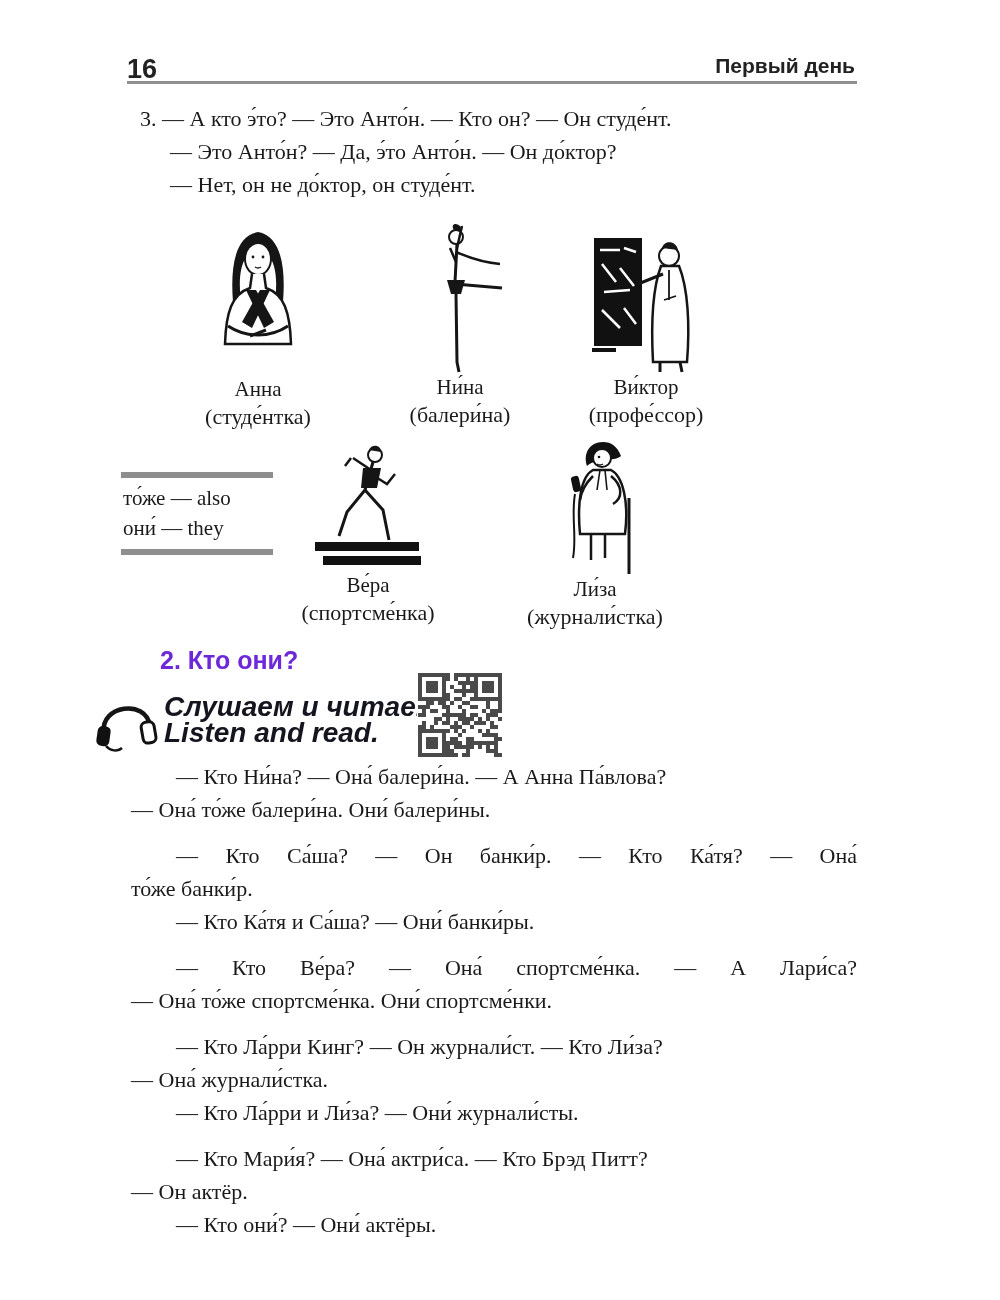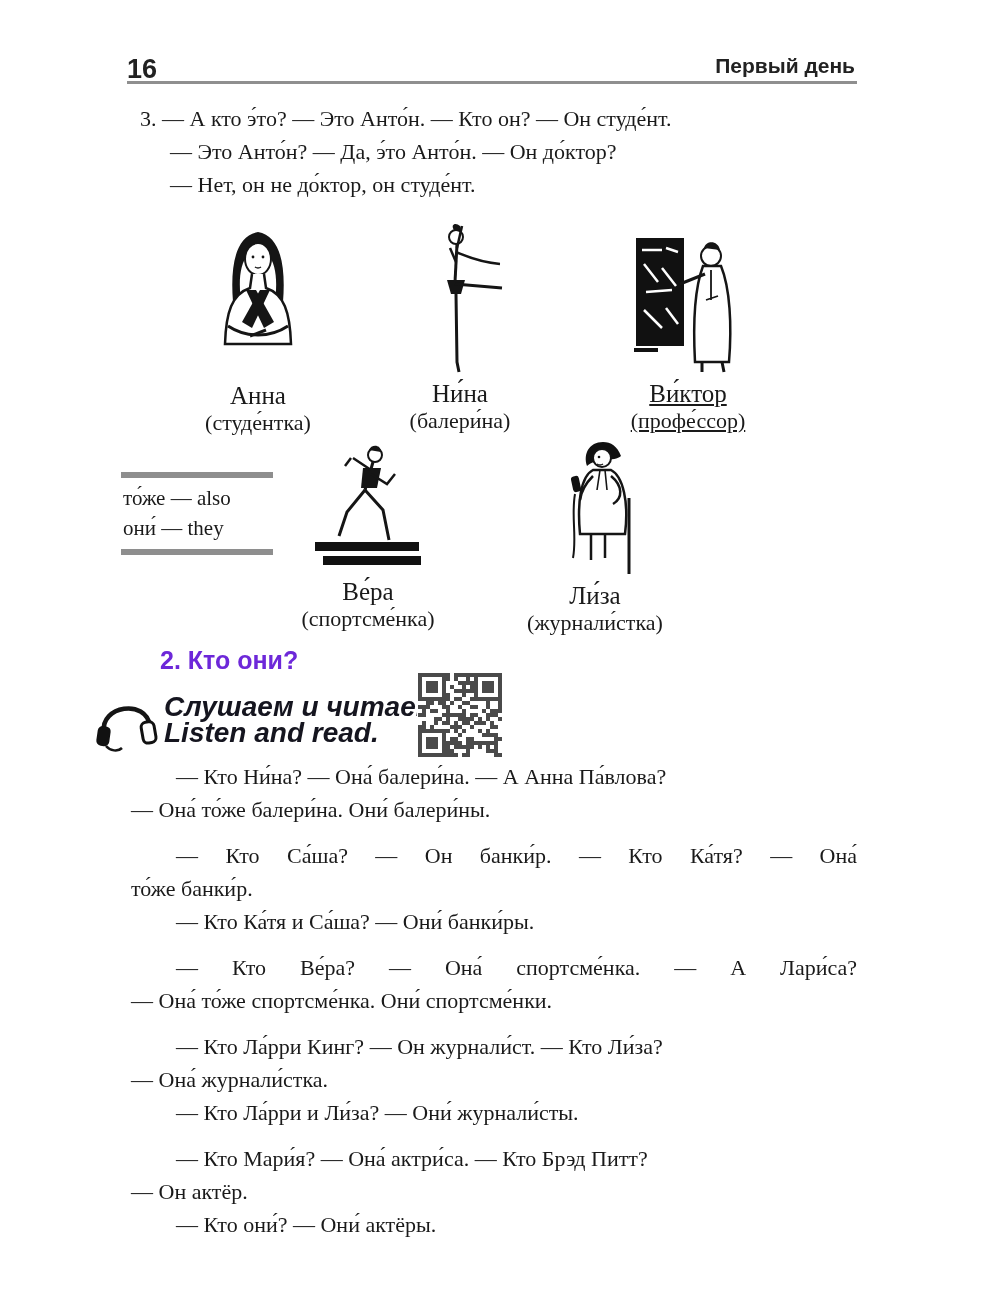--- a/index.html
+++ b/index.html
@@ -17,25 +17,25 @@
   [data-name="exercise-3"]{position:absolute;left:140px;top:102px;width:730px;
       font-size:22px;line-height:33px;}
   [data-name="exercise-3"] .cont{margin-left:30px;}
 
   
   .figrow{position:absolute;left:127px;width:730px;}
   [data-name="figures-row-1"]{top:222px;height:215px;}
   [data-name="figures-row-2"]{top:440px;height:195px;}
   .figure{position:absolute;width:210px;text-align:center;}
   .figure .art{display:flex;align-items:flex-end;justify-content:center;}
-  .figure .cap-name{font-size:25px;line-height:27px;margin-top:6px;}
+  .figure .cap-name{font-size:21px;line-height:27px;}
   .figure .cap-role{font-size:22px;line-height:27px;}
   [data-name="anna-figure"]{left:26px;top:4px;}
   [data-name="nina-figure"]{left:228px;top:0px;}
-  [data-name="viktor-figure"]{left:456px;top:8px;text-decoration:underline;}
+  [data-name="viktor-figure"]{left:414px;top:8px;}
   [data-name="vera-figure"]{left:136px;top:2px;}
   [data-name="liza-figure"]{left:363px;top:0px;}
 
   
   [data-name="vocab-box"]{position:absolute;left:-6px;top:32px;width:152px;}
   .vbar{height:6px;background:#8e8e8e;}
   [data-name="vocab-box"] .vtxt{padding:5px 2px 6px 2px;font-size:21px;line-height:30px;}
 
   
   [data-name="section-2-title"]{position:absolute;left:160px;top:646px;

